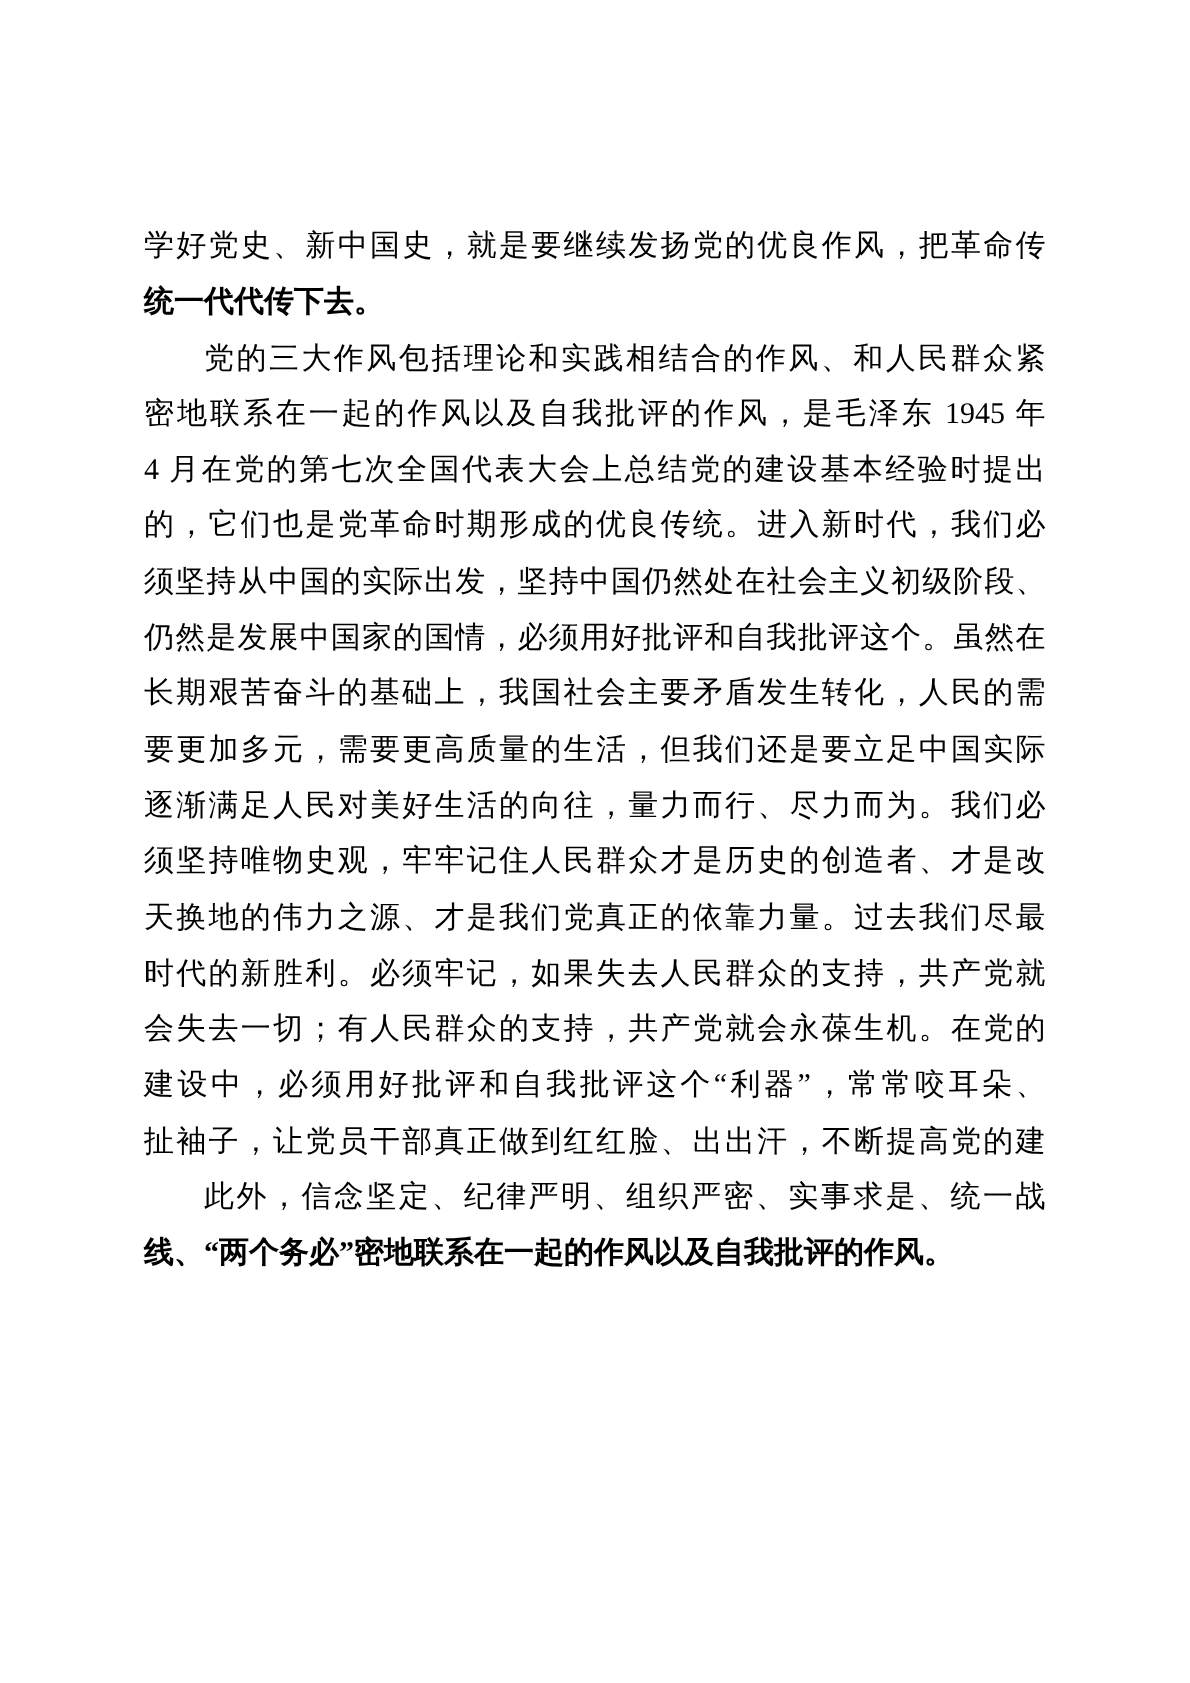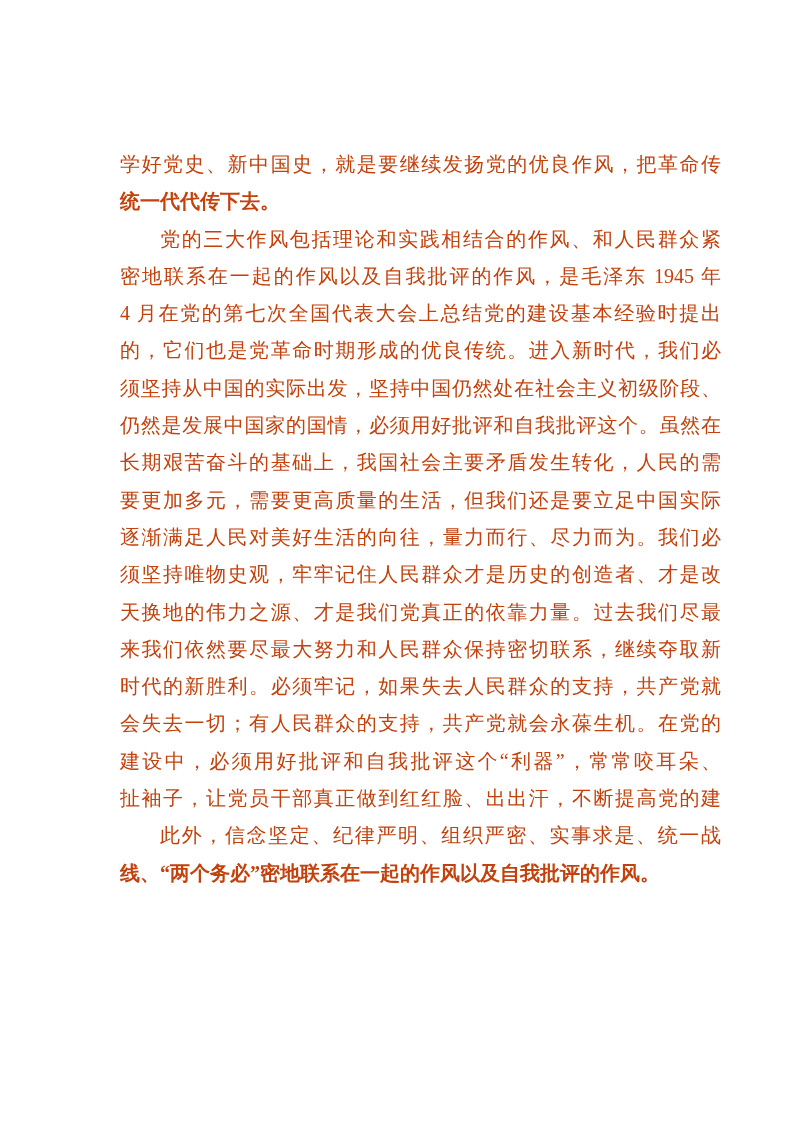--- a/index.html
+++ b/index.html
@@ -37,35 +37,34 @@
   }
   .line.end {
     text-align-last: auto;
     font-weight: bold;
   }
 </style>
 </head>
 <body>
 
 <div class="page">
-  <div class="text-block" style="color: #c2410c; margin-left: 24px;">
+  <div class="text-block" style="color: #000000;">
       <div class="line">学好党史、新中国史，就是要继续发扬党的优良作风，把革命传</div>
       <div class="line end">统一代代传下去。</div>
       <div class="line indent">党的三大作风包括理论和实践相结合的作风、和人民群众紧</div>
       <div class="line">密地联系在一起的作风以及自我批评的作风，是毛泽东 1945 年</div>
       <div class="line">4 月在党的第七次全国代表大会上总结党的建设基本经验时提出</div>
       <div class="line">的，它们也是党革命时期形成的优良传统。进入新时代，我们必</div>
       <div class="line">须坚持从中国的实际出发，坚持中国仍然处在社会主义初级阶段、</div>
       <div class="line">仍然是发展中国家的国情，必须用好批评和自我批评这个。虽然在</div>
       <div class="line">长期艰苦奋斗的基础上，我国社会主要矛盾发生转化，人民的需</div>
       <div class="line">要更加多元，需要更高质量的生活，但我们还是要立足中国实际</div>
       <div class="line">逐渐满足人民对美好生活的向往，量力而行、尽力而为。我们必</div>
       <div class="line">须坚持唯物史观，牢牢记住人民群众才是历史的创造者、才是改</div>
       <div class="line">天换地的伟力之源、才是我们党真正的依靠力量。过去我们尽最</div>
-      <div class="line">来我们依然要尽最大努力和人民群众保持密切联系，继续夺取新</div>
       <div class="line">时代的新胜利。必须牢记，如果失去人民群众的支持，共产党就</div>
       <div class="line">会失去一切；有人民群众的支持，共产党就会永葆生机。在党的</div>
       <div class="line">建设中，必须用好批评和自我批评这个“利器”，常常咬耳朵、</div>
       <div class="line">扯袖子，让党员干部真正做到红红脸、出出汗，不断提高党的建</div>
       <div class="line indent">此外，信念坚定、纪律严明、组织严密、实事求是、统一战</div>
       <div class="line end">线、“两个务必”密地联系在一起的作风以及自我批评的作风。</div>
     </div>
 </div>
 
 </body></html>

